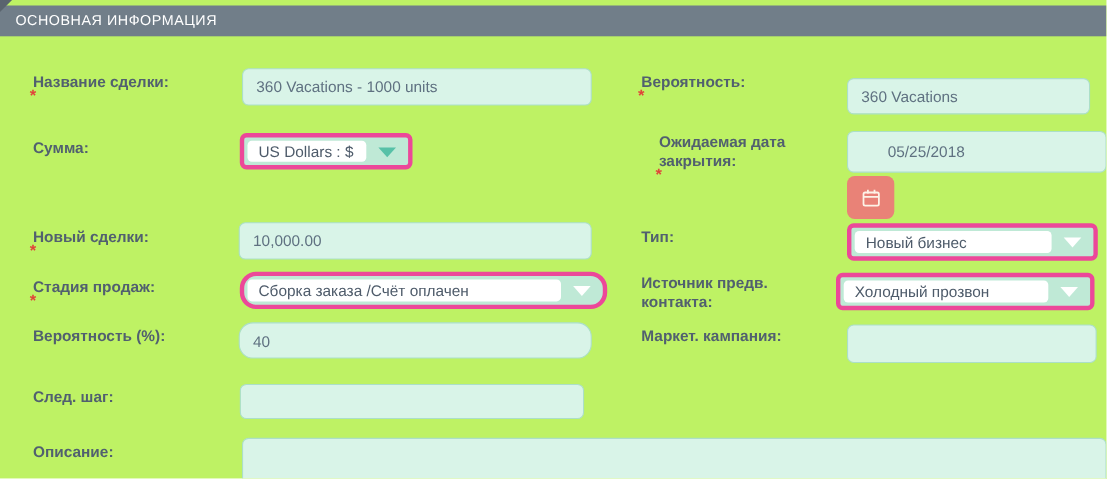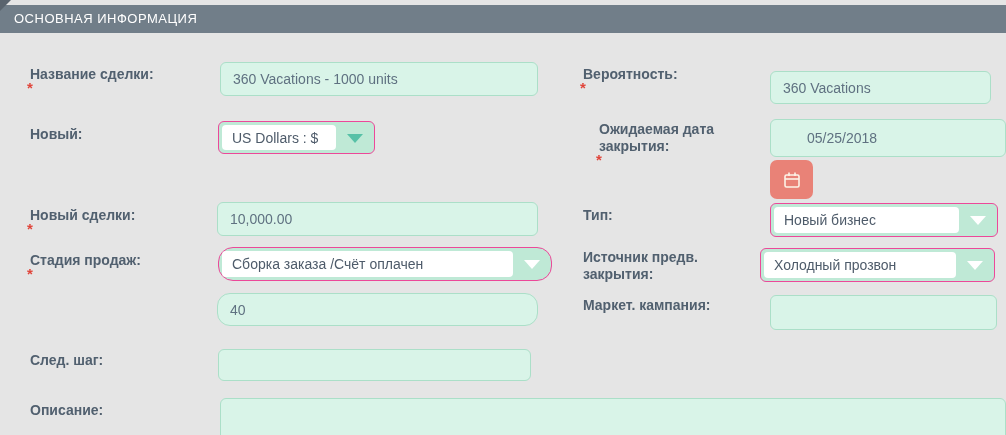--- a/index.html
+++ b/index.html
@@ -1,19 +1,19 @@
 <!DOCTYPE html>
 <html><head>
 <meta charset="utf-8">
 <style>
   * { margin:0; padding:0; box-sizing:border-box; }
   html,body { background:#fff; }
   .stage {
     position:relative; width:1006px; height:435px; overflow:hidden;
-    background:#e5e5e5; font-family:"Liberation Sans", sans-serif;
+    background:#bef264; font-family:"Liberation Sans", sans-serif;
   }
   .hdr {
     position:absolute; top:5px; left:0; width:1006px; height:28px;
     background:#717E89; color:#fff; font-size:13px; line-height:28px;
     padding-left:14px; letter-spacing:.5px; cursor:pointer;
   }
   .wedge {
     position:absolute; top:0; left:0; width:0; height:0; z-index:2;
     border-top:11px solid #5A646E; border-right:11px solid transparent;
   }
@@ -25,21 +25,21 @@
     position:absolute; left:-3px; bottom:-13px;
     color:#E0443A; font-size:15px; font-weight:bold;
   }
   .inp {
     position:absolute; background:#D9F4E8; border:1px solid #ABDFC8;
     border-radius:6px; font-family:"Liberation Sans", sans-serif;
     font-size:14px; color:#5F7181; padding:0 12px; outline:none;
   }
   textarea.inp { resize:none; padding-top:6px; }
   .dd {
-    position:absolute; background:#BFE9D6; border:1px solid #ec4899;
+    position:absolute; background:#BFE9D6; border:4px solid #ec4899;
     border-radius:6px; cursor:pointer;
   }
   .dd .white {
     position:absolute; left:3px; top:3px; bottom:3px; right:38px;
     background:#ffffff; border-radius:4px; display:flex; align-items:center;
     padding-left:10px; font-size:14px; color:#4E5B6A; white-space:nowrap;
     overflow:hidden;
   }
   .dd .arrow {
     position:absolute; right:11px; top:50%; margin-top:-4px;
@@ -63,21 +63,21 @@
     <span>ОСНОВНАЯ ИНФОРМАЦИЯ</span>
   </div>
 
   <div class="lbl" style="left:30px; top:66px;">
     <span>Название сделки:</span>
     <span class="req">*</span>
   </div>
   <input class="inp" style="left: 220px; top: 62px; width: 318px; height: 34px;" value="360 Vacations - 1000 units">
 
   <div class="lbl" style="left:30px; top:126px;">
-    <span>Новый:</span>
+    <span>Сумма:</span>
   </div>
   <div class="dd teal" style="left:218px; top:121px; width:157px; height:33px;">
     <span class="white">US Dollars : $</span>
     <span class="arrow"></span>
   </div>
 
   <div class="lbl" style="left:30px; top:207px;">
     <span>Новый сделки:</span>
     <span class="req">*</span>
   </div>
@@ -85,20 +85,23 @@
 
   <div class="lbl" style="left:30px; top:252px;">
     <span>Стадия продаж:</span>
     <span class="req">*</span>
   </div>
   <div class="dd" style="left:218px; top:247px; width:334px; height:34px;border-radius:15px;">
     <span class="white">Сборка заказа /Счёт оплачен</span>
     <span class="arrow"></span>
   </div>
 
+  <div class="lbl" style="left:30px; top:297px;">
+    <span>Вероятность (%):</span>
+  </div>
   <input class="inp" style="left: 217px; top: 293px; width: 321px; height: 33px; border-radius: 13px;" value="40">
 
   <div class="lbl" style="left:30px; top:352px;">
     <span>След. шаг:</span>
   </div>
   <input class="inp" style="left: 218px; top: 349px; width: 313px; height: 32px;" value="">
 
   <div class="lbl" style="left:30px; top:402px;">
     <span>Описание:</span>
   </div>
@@ -126,21 +129,21 @@
 
   <div class="lbl" style="left:583px; top:207px; width:168px;">
     <span>Тип:</span>
   </div>
   <div class="dd" style="left:770px; top:203px; width:228px; height:34px;">
     <span class="white">Новый бизнес</span>
     <span class="arrow"></span>
   </div>
 
   <div class="lbl" style="left:583px; top:249px; width:168px;">
-    <span>Источник предв. закрытия:</span>
+    <span>Источник предв. контакта:</span>
   </div>
   <div class="dd" style="left:760px; top:248px; width:235px; height:34px;">
     <span class="white">Холодный прозвон</span>
     <span class="arrow"></span>
   </div>
 
   <div class="lbl" style="left:583px; top:297px; width:168px;">
     <span>Маркет. кампания:</span>
   </div>
   <input class="inp" style="left: 770px; top: 295px; width: 227px; height: 35px;" value="">

